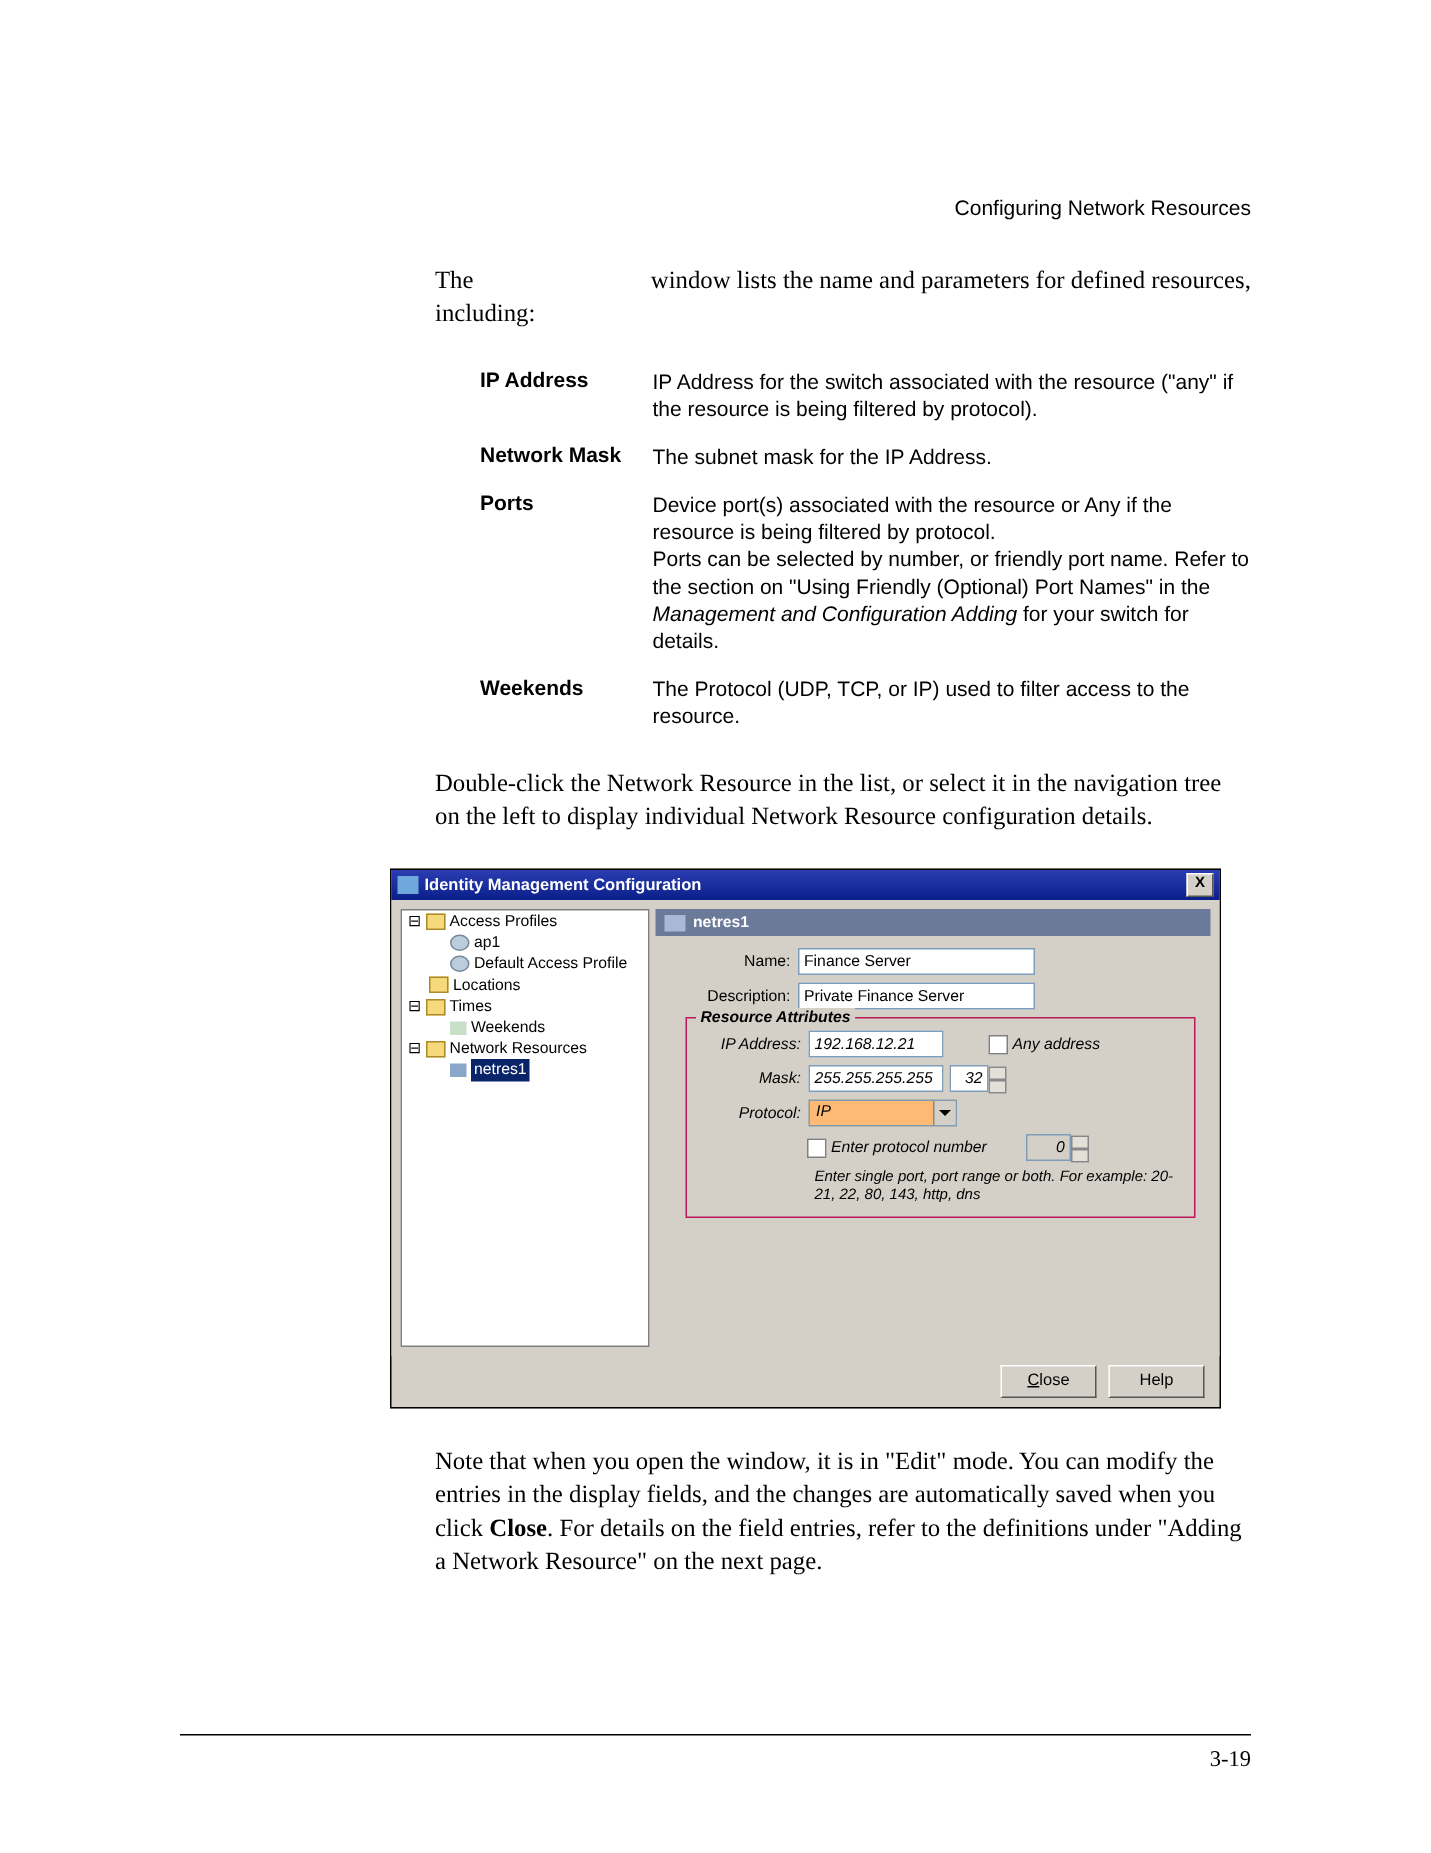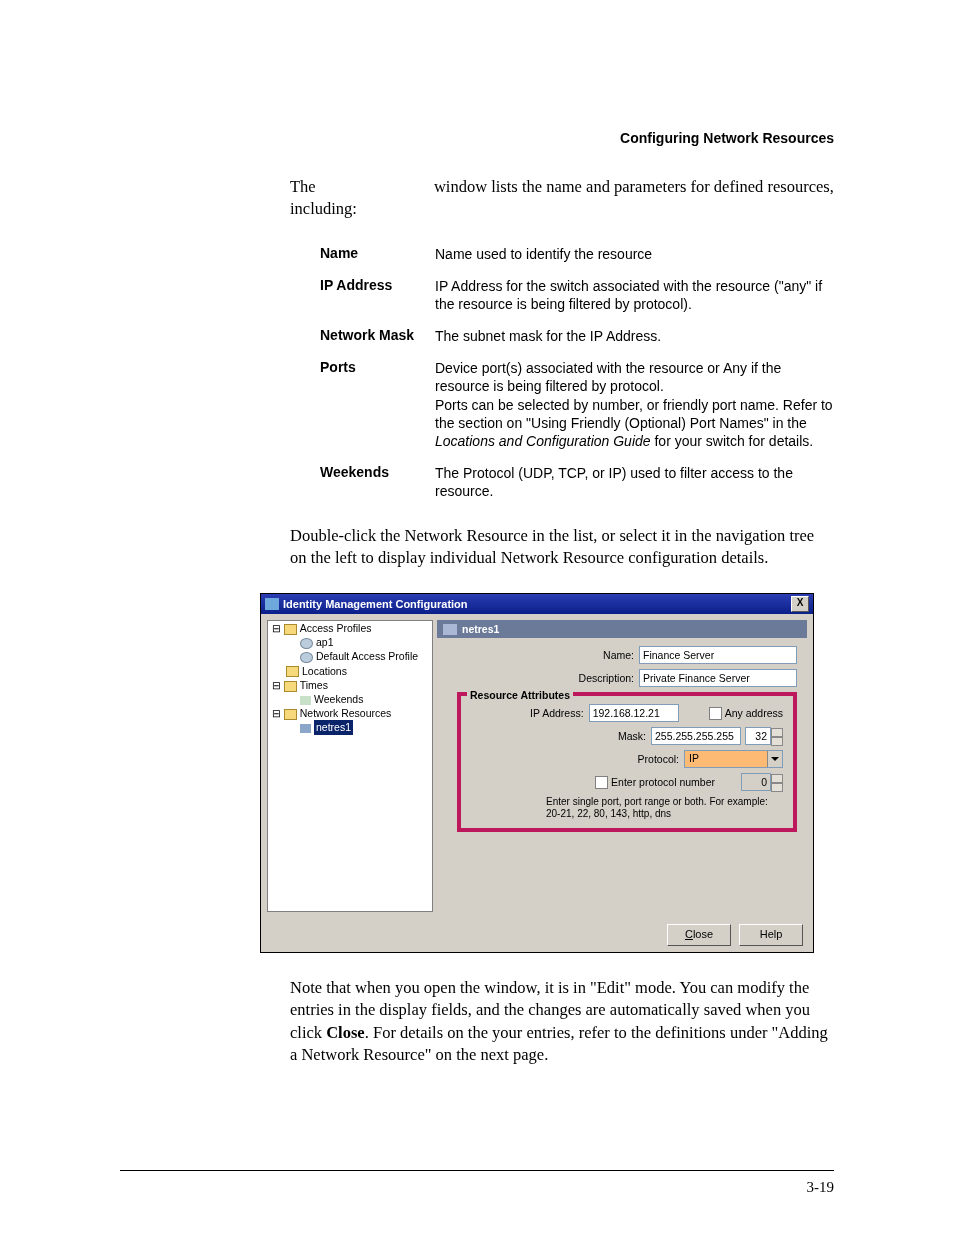--- a/index.html
+++ b/index.html
@@ -17,21 +17,20 @@
     font-family: Arial, Helvetica, sans-serif;
     margin-bottom: 30px;
   }
   .header-bold {
     font-weight: bold;
     font-size: 15px;
     margin-bottom: 2px;
   }
   .header-sub {
     font-size: 14px;
-    font-weight: bold;
   }
   .body-text {
     font-size: 16.5px;
     line-height: 1.35;
     margin-left: 170px;
   }
   .body-text p { margin: 2px 0 14px 0; }
 
   .defs {
     margin: 24px 0 24px 200px;
@@ -128,34 +127,35 @@
   .panel-header .pico {
     width:14px; height:11px; background:#aab8d6; margin-right:5px;
     display:inline-block;
   }
   .form-area {
     padding: 8px 10px 4px 20px;
     background:#d4d0c8;
     height: 258px;
   }
   .form-row {
-    display:flex; align-items:center; margin-bottom:5px;justify-content:flex-end;
+    display:flex; align-items:center; margin-bottom:5px;
   }
   .form-row label {
     width: 70px; text-align:right; margin-right:5px;
   }
   .txt {
     background:#fff; border:1px solid #7f9db9;
     padding:1px 3px; height:14px; line-height:14px;
   }
   .fieldset {
-    border:4px solid #be185d;
+    border:1px solid #be185d;
     padding: 8px 10px 8px 10px;
     position:relative;
     margin-top:4px;
+    font-style:italic;
   }
   .fieldset .legend {
     position:absolute; top:-7px; left:6px;
     background:#d4d0c8; padding:0 3px;
     font-weight:bold;
     font-size:10.5px;
   }
   .chk {
     display:inline-block; width:11px; height:11px; background:#fff;
     border:1px solid #808080; vertical-align:middle; margin-right:3px;
@@ -220,36 +220,32 @@
   <div class="body-text">
     <p>
       <span>The </span>
       <span style="display:inline-block;width:110px"></span>
       <span> window lists the name and parameters for defined resources, including:</span>
     </p>
   </div>
 
   <div class="defs">
     <div class="def-row">
-      <div class="def-term">Name</div>
-      <div class="def-desc">Name used to identify the resource</div>
-    </div>
-    <div class="def-row">
       <div class="def-term">IP Address</div>
       <div class="def-desc">IP Address for the switch associated with the resource ("any" if the resource is being filtered by protocol).</div>
     </div>
     <div class="def-row">
       <div class="def-term">Network Mask</div>
       <div class="def-desc">The subnet mask for the IP Address.</div>
     </div>
     <div class="def-row">
       <div class="def-term">Ports</div>
       <div class="def-desc">
         <span style="white-space:pre-line">Device port(s) associated with the resource or Any if the resource is being filtered by protocol.
-Ports can be selected by number, or friendly port name. Refer to the section on "Using Friendly (Optional) Port Names" in the </span><span class="italic">Locations and Configuration Guide</span><span> for your switch for details.</span>
+Ports can be selected by number, or friendly port name. Refer to the section on "Using Friendly (Optional) Port Names" in the </span><span class="italic">Management and Configuration Adding</span><span> for your switch for details.</span>
       </div>
     </div>
     <div class="def-row">
       <div class="def-term">Weekends</div>
       <div class="def-desc">The Protocol (UDP, TCP, or IP) used to filter access to the resource.</div>
     </div>
   </div>
 
   <div class="body-text">
     <p>Double-click the Network Resource in the list, or select it in the navigation tree on the left to display individual Network Resource configuration details.</p>
@@ -329,19 +325,19 @@
       </div>
     </div>
     <div class="btnbar">
       <div class="winbtn"><u>C</u><span>lose</span></div>
       <div class="winbtn">Help</div>
     </div>
   </div>
 
   <div class="body-text">
     <p>
-      <span>Note that when you open the window, it is in "Edit" mode. You can modify the entries in the display fields, and the changes are automatically saved when you click </span><span class="bold">Close</span><span>. For details on the your entries, refer to the definitions under "Adding a Network Resource" on the next page.</span>
+      <span>Note that when you open the window, it is in "Edit" mode. You can modify the entries in the display fields, and the changes are automatically saved when you click </span><span class="bold">Close</span><span>. For details on the field entries, refer to the definitions under "Adding a Network Resource" on the next page.</span>
     </p>
   </div>
 </div>
 
 <div class="footer-rule"></div>
 <div class="page-num">3-19</div>
 
 </body></html>

